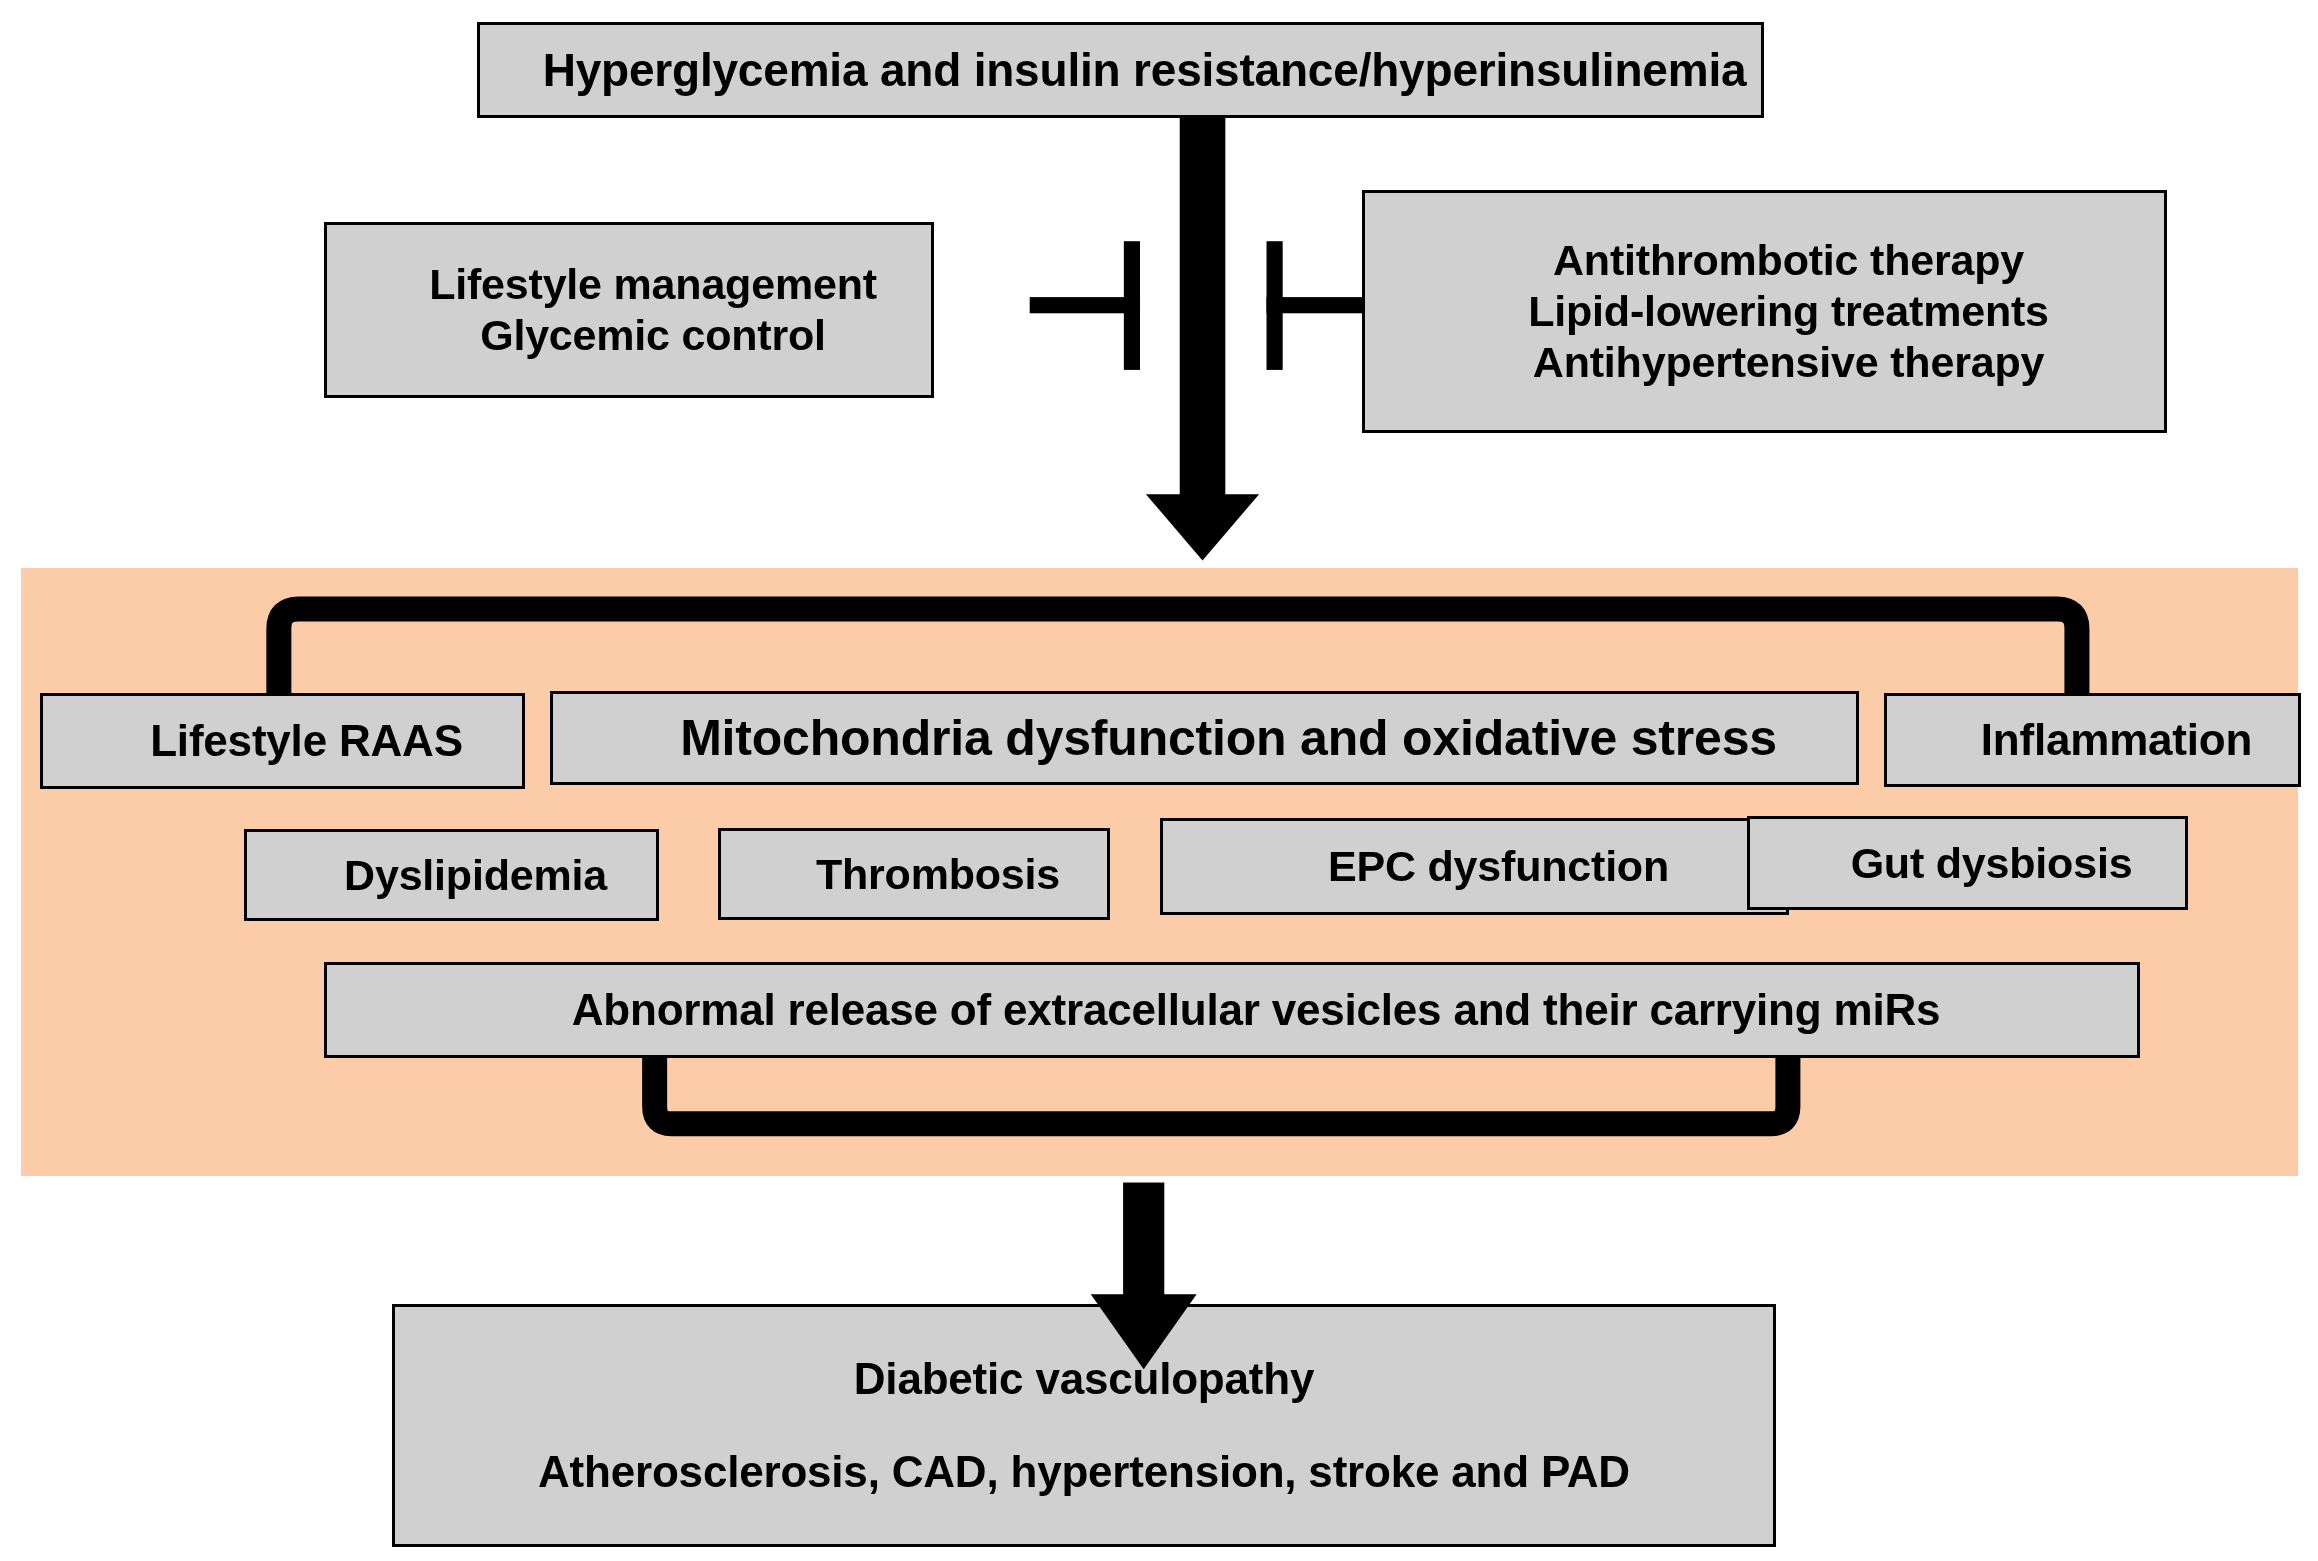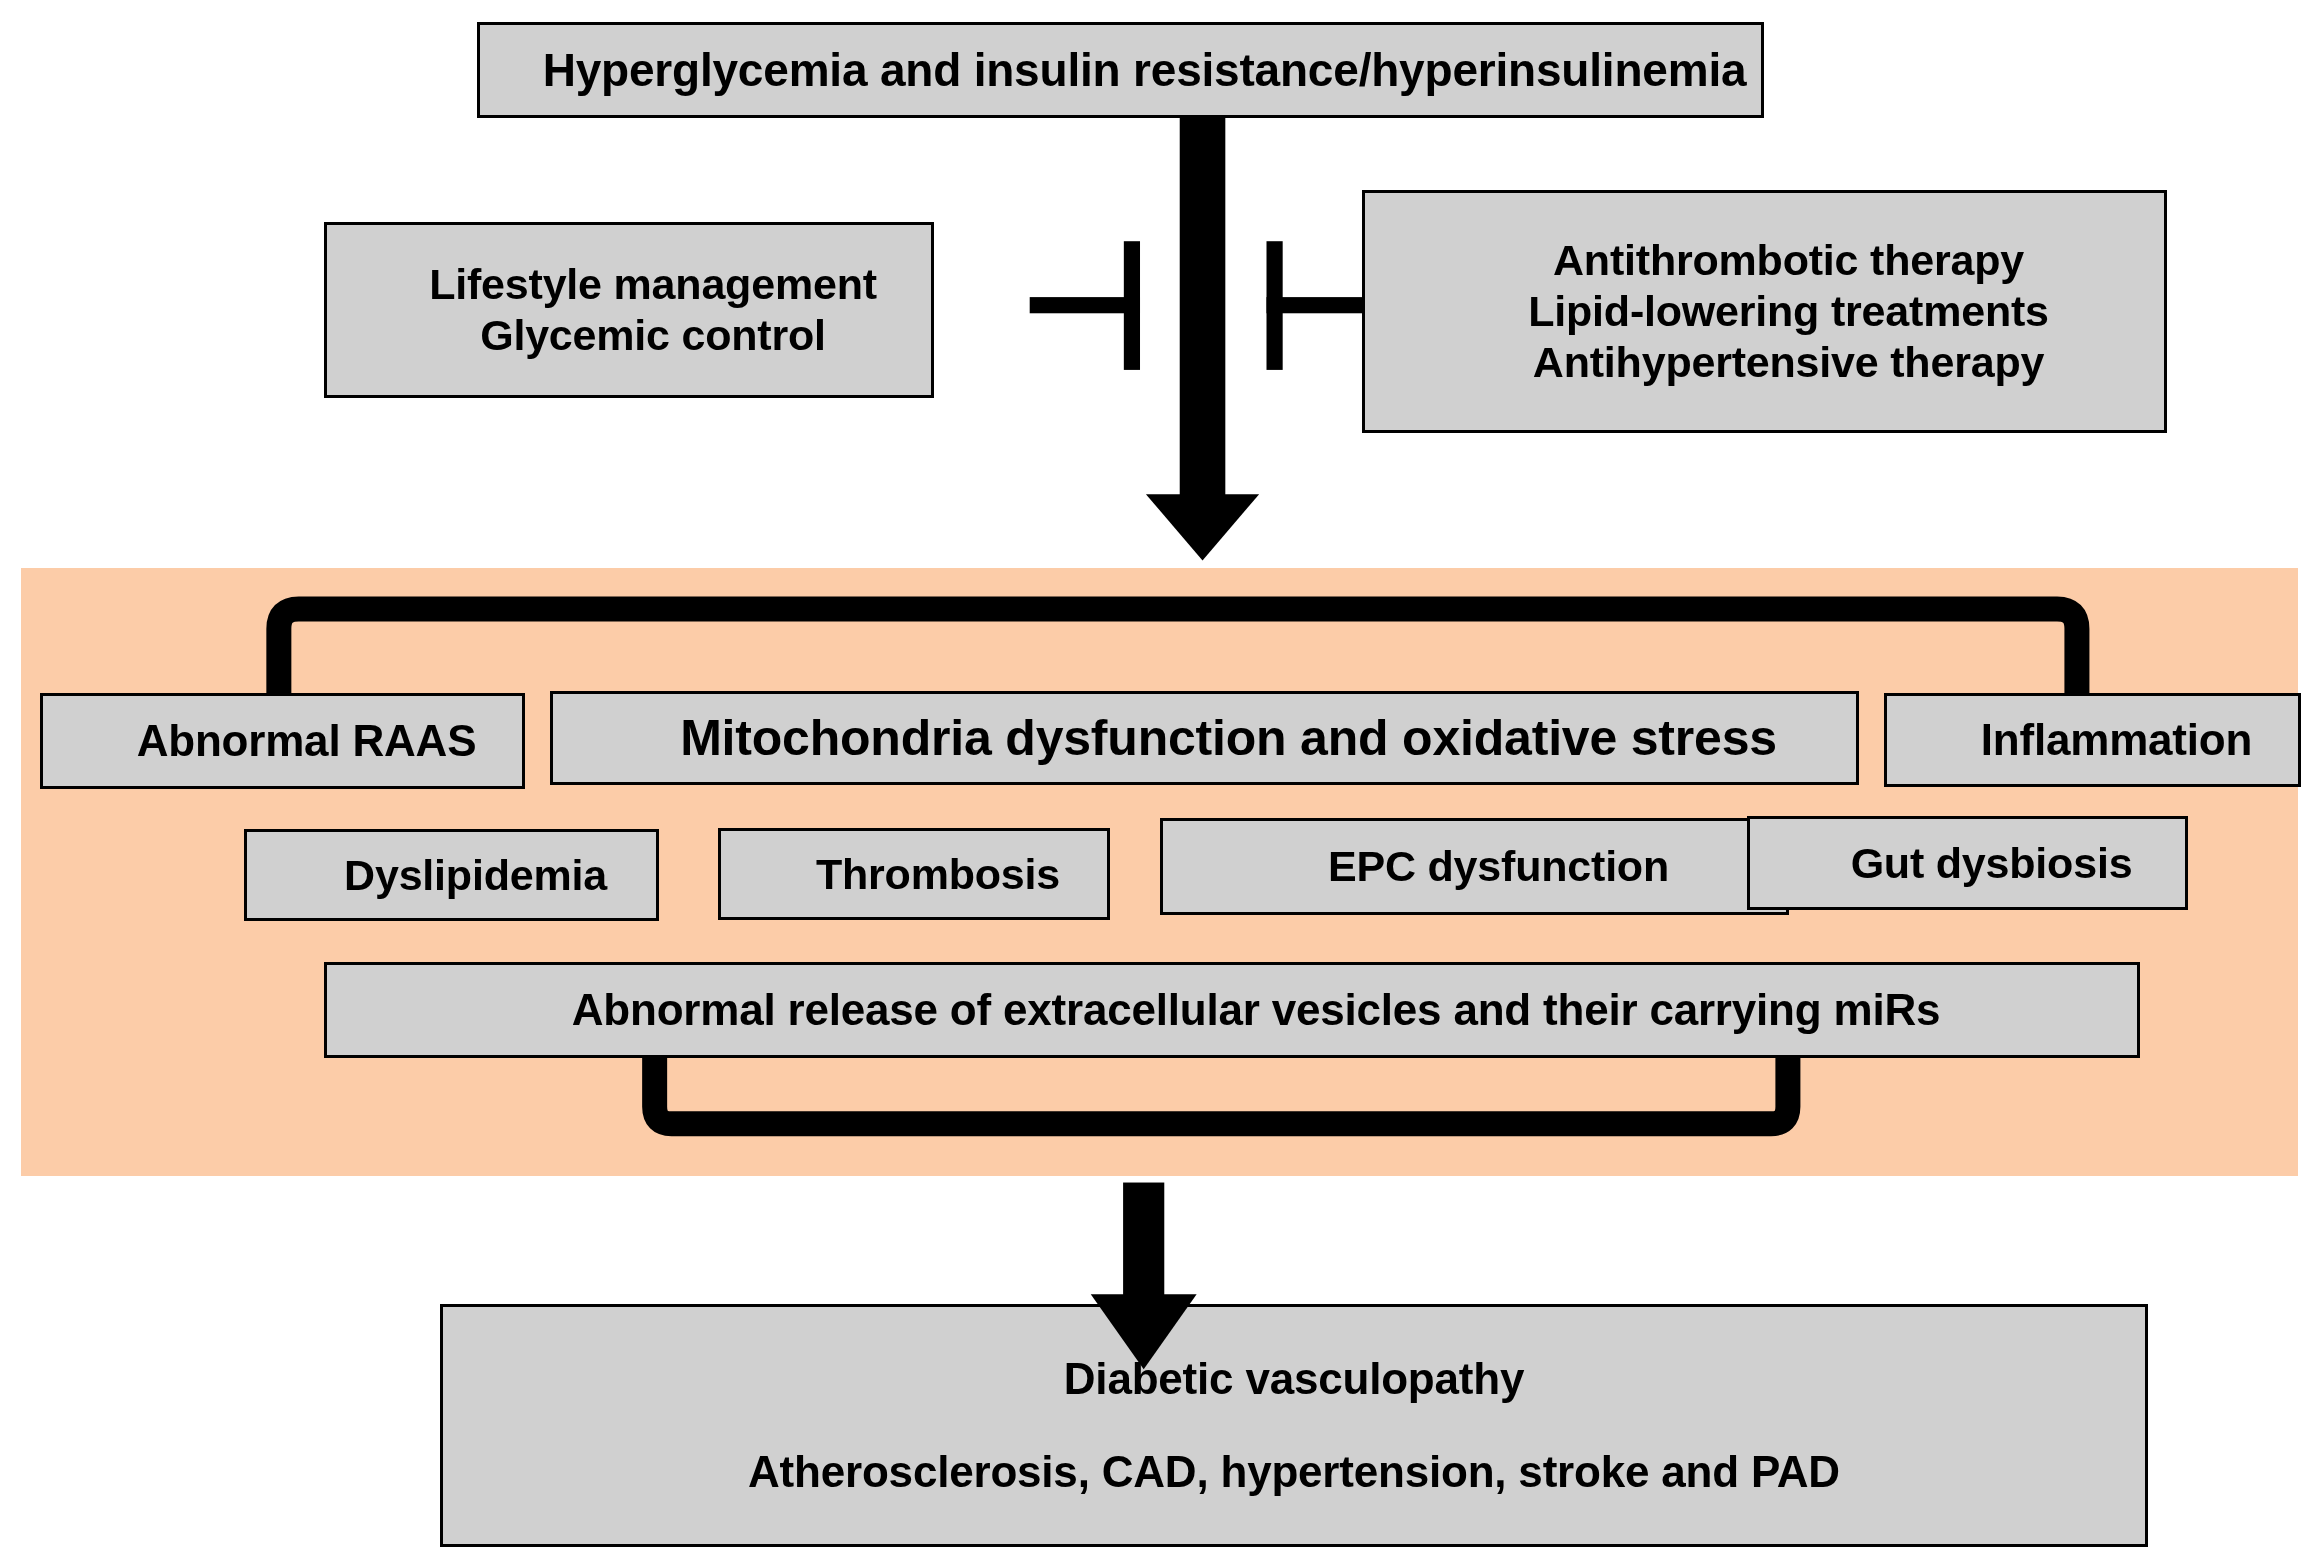--- a/index.html
+++ b/index.html
@@ -60,21 +60,21 @@
     <span class="line">Glycemic control</span>
   </div>
 
   <div class="node" style="left:1362px; top:190px; width:805px; height:243px; font-size:43px;">
     <span class="line">Antithrombotic therapy</span>
     <span class="line">Lipid-lowering treatments</span>
     <span class="line">Antihypertensive therapy</span>
   </div>
 
   <div class="node" style="left:40px; top:693px; width:485px; height:96px; font-size:44px;">
-    <span class="line">Abnormal RAAS</span>
+    <span class="line">Lifestyle RAAS</span>
   </div>
 
   <div class="node" style="left:550px; top:691px; width:1309px; height:94px; font-size:50px;">
     <span class="line">Mitochondria dysfunction and oxidative stress</span>
   </div>
 
   <div class="node" style="left:1884px; top:693px; width:417px; height:94px; font-size:44px;">
     <span class="line">Inflammation</span>
   </div>
 
@@ -91,21 +91,21 @@
   </div>
 
   <div class="node" style="left:1747px; top:816px; width:441px; height:94px; font-size:43px;">
     <span class="line">Gut dysbiosis</span>
   </div>
 
   <div class="node" style="left:324px; top:962px; width:1816px; height:96px; font-size:44px;">
     <span class="line">Abnormal release of extracellular vesicles and their carrying miRs</span>
   </div>
 
-  <div class="node" style="left:392px; top:1304px; width:1708px; height:243px; font-size:44px; justify-content:space-around; padding:25px 0;margin-left:48px;">
+  <div class="node" style="left:392px; top:1304px; width:1384px; height:243px; font-size:44px; justify-content:space-around; padding:25px 0;">
     <span class="line">Diabetic vasculopathy</span>
     <span class="line">Atherosclerosis, CAD, hypertension, stroke and PAD</span>
   </div>
 
   <svg class="overlay" viewBox="0 0 3153 2124">
 
     <g>
       <rect x="1604" y="160" width="62" height="518" fill="#000000"></rect>
       <polygon points="1558,672 1712,672 1635,762" fill="#000000"></polygon>
     </g>

